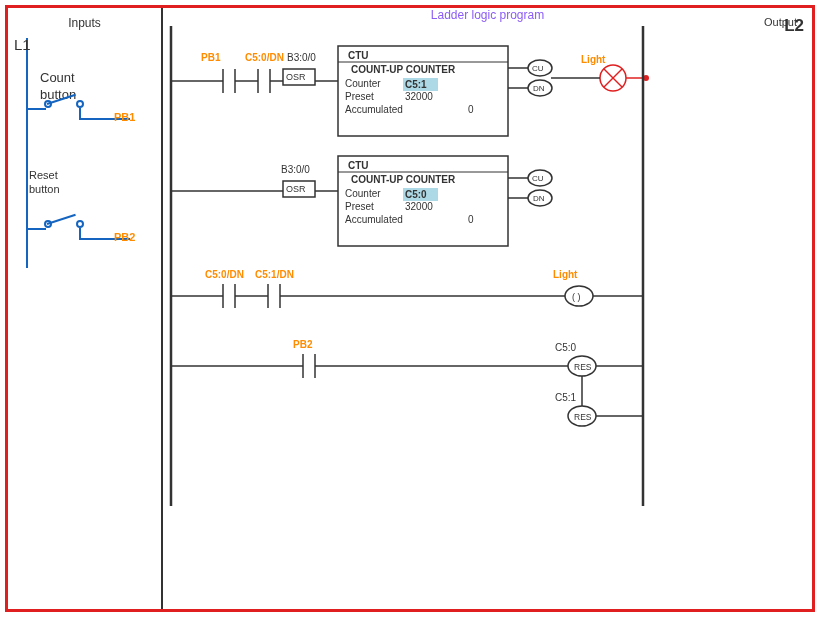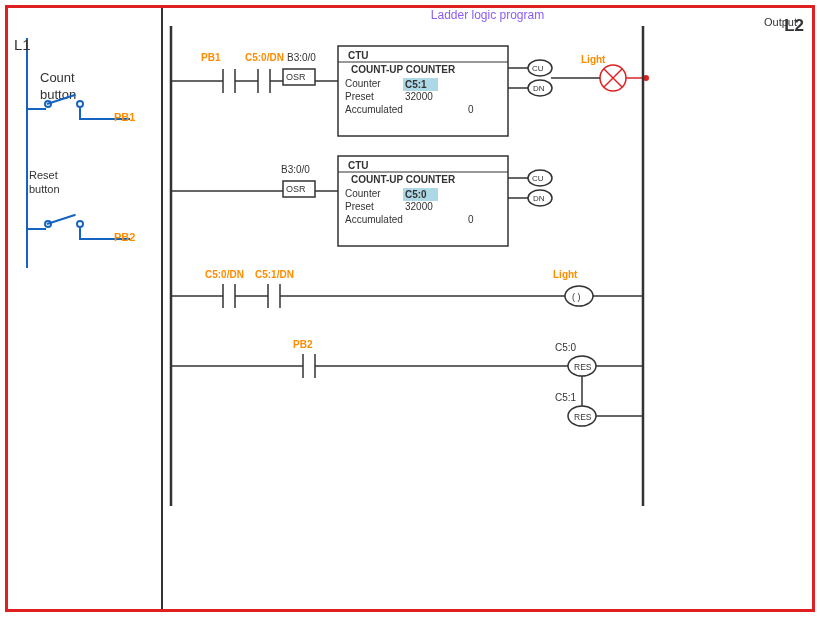--- a/index.html
+++ b/index.html
@@ -61,20 +61,21 @@
       font-family: Arial, sans-serif;
     }
   </style>
 </head>
 <body>
 
 <div class="outer-border">
   <div class="main-container">
 
     <div class="inputs-panel">
+      <div class="inputs-title">Inputs</div>
 
       <div style="position:absolute;left:18px;top:30px;width:2px;height:230px;background:#1565C0;"></div>
       <div style="position:absolute;left:6px;top:28px;font-size:15px;color:#333;">L1</div>
 
       <div style="position:absolute;left:32px;top:38px;font-size:13px;color:#333;line-height:1.3;margin-top:24px;">Count<br>button</div>
 
       <div style="position:absolute;left:18px;top:80px;">
 
         <div style="width:20px;height:2px;background:#1565C0;position:absolute;top:20px;left:0;"></div>
 

